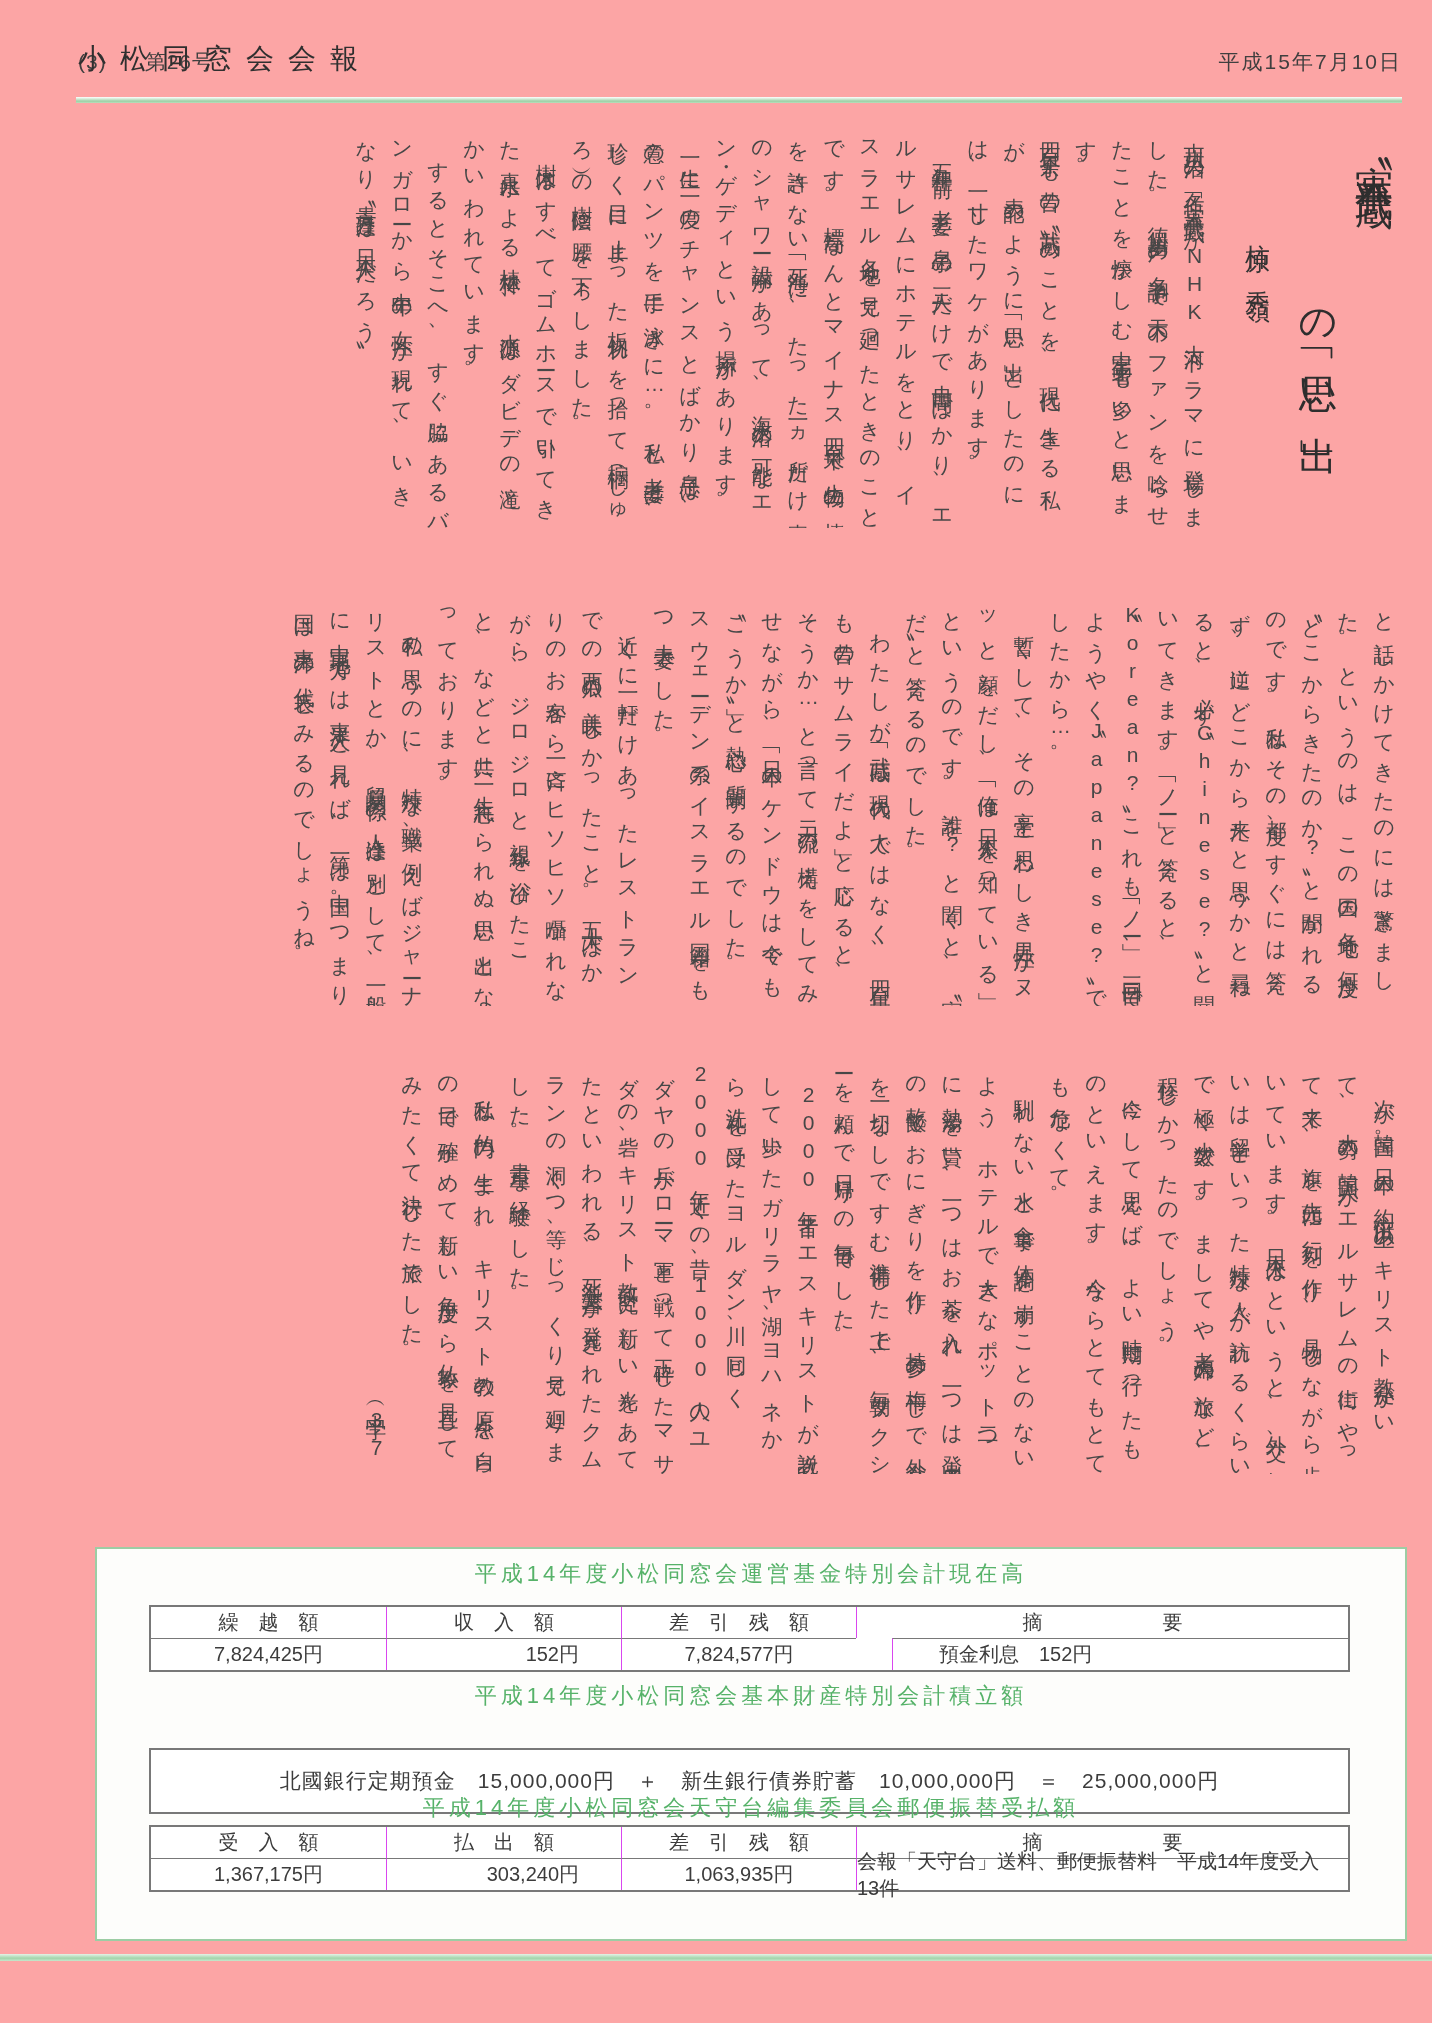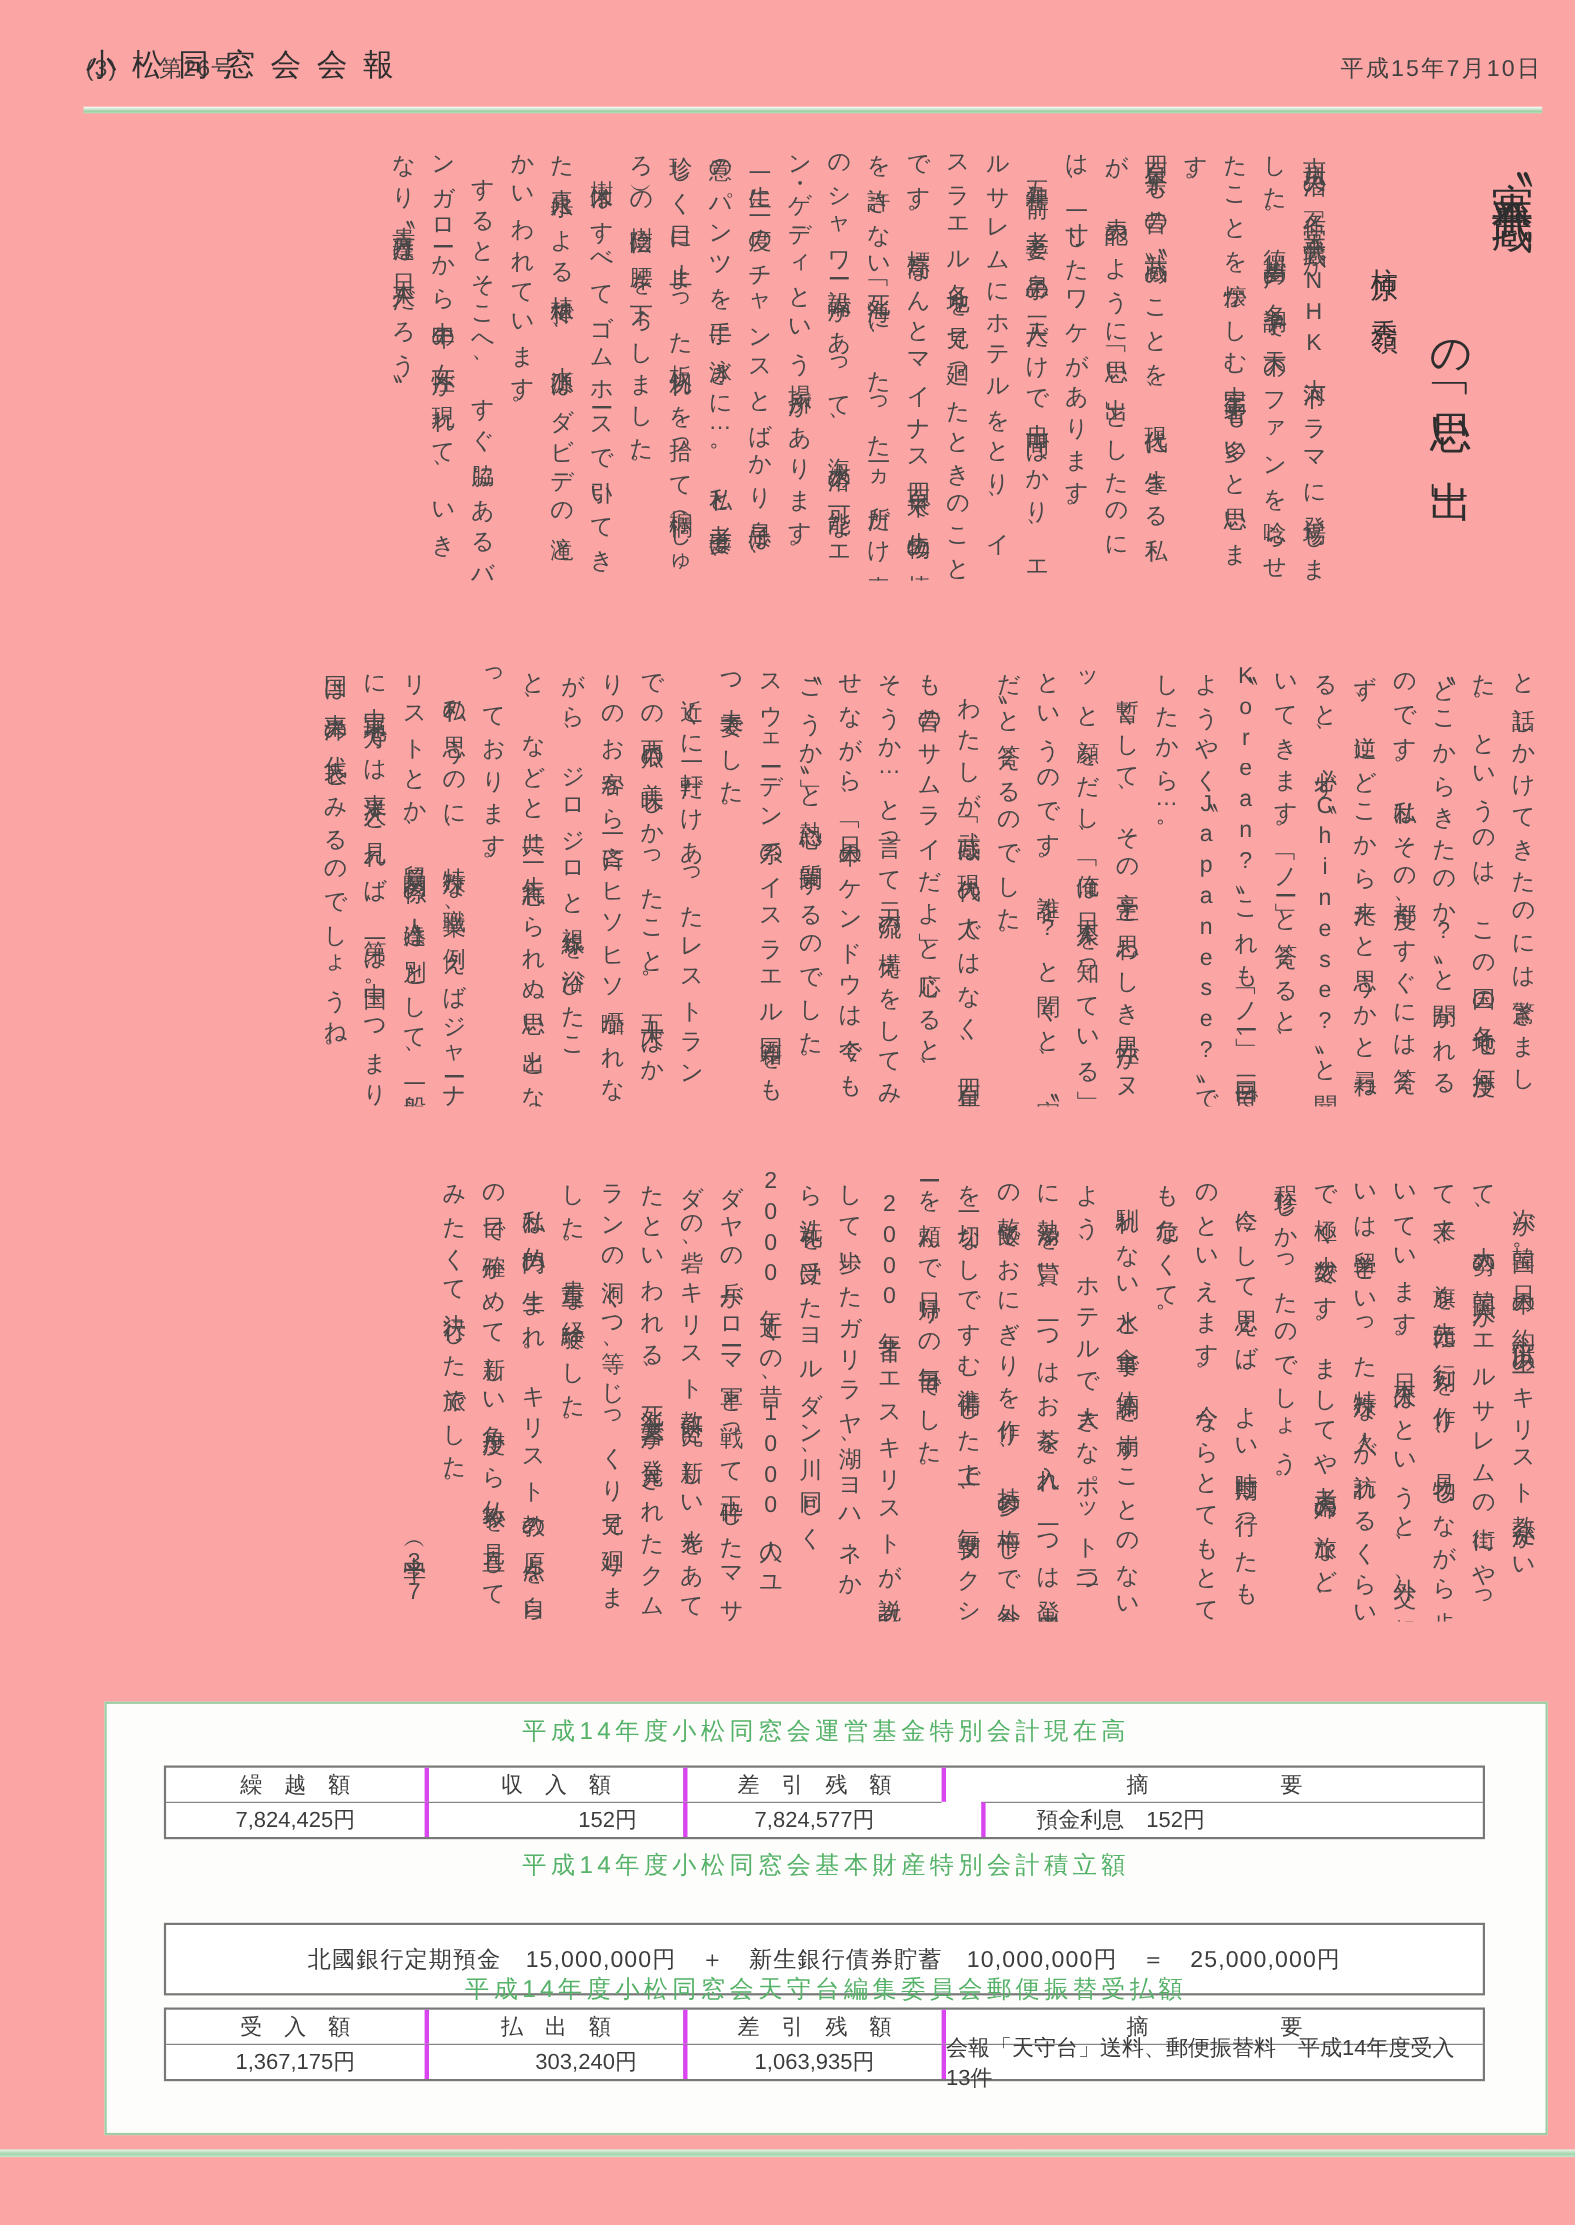--- a/index.html
+++ b/index.html
@@ -40,21 +40,21 @@
   .acct-box{position:absolute;left:95px;top:1547px;width:1308px;height:390px;
     border:2px solid #9ccda4;background:#fdfdfb;}
   .acct-title{position:absolute;left:0;width:100%;text-align:center;
     color:#56b269;font-size:22px;letter-spacing:4px;}
   .ti1{top:10px;} .ti2{top:132px;} .ti3{top:244px;}
   .acct-table{position:absolute;left:52px;width:1197px;
     display:grid;grid-template-columns:235px 235px 235px 1fr;
     border:2px solid #787878;background:#fff;}
   .tb1{top:56px;} .tb3{top:276px;}
   .acct-table .cell{display:flex;align-items:center;justify-content:center;
-    height:31px;font-size:20px;color:#3c3c3c;border-left:4px solid #d946ef;}
+    height:31px;font-size:20px;color:#3c3c3c;border-left:1px solid #d946ef;}
   .acct-table .cell.first{border-left:none;}
   .acct-table .cell.val{border-top:1px solid #787878;}
   .acct-table .cell.num-right{justify-content:flex-end;padding-right:42px;}
   .acct-table .cell.remark-left{justify-content:flex-start;padding-left:46px;margin-left:36px;}
   .single-table{position:absolute;left:52px;top:166px;width:1197px;height:62px;
     border:2px solid #787878;background:#fff;
     display:flex;align-items:center;justify-content:center;
     font-size:21px;letter-spacing:1px;color:#3c3c3c;margin-top:33px;}
   .bottom-green{position:absolute;top:1954px;left:0;width:1432px;height:7px;
     background:linear-gradient(#e4f3e6, #a2d5ab 60%, #c7e7cc);}

